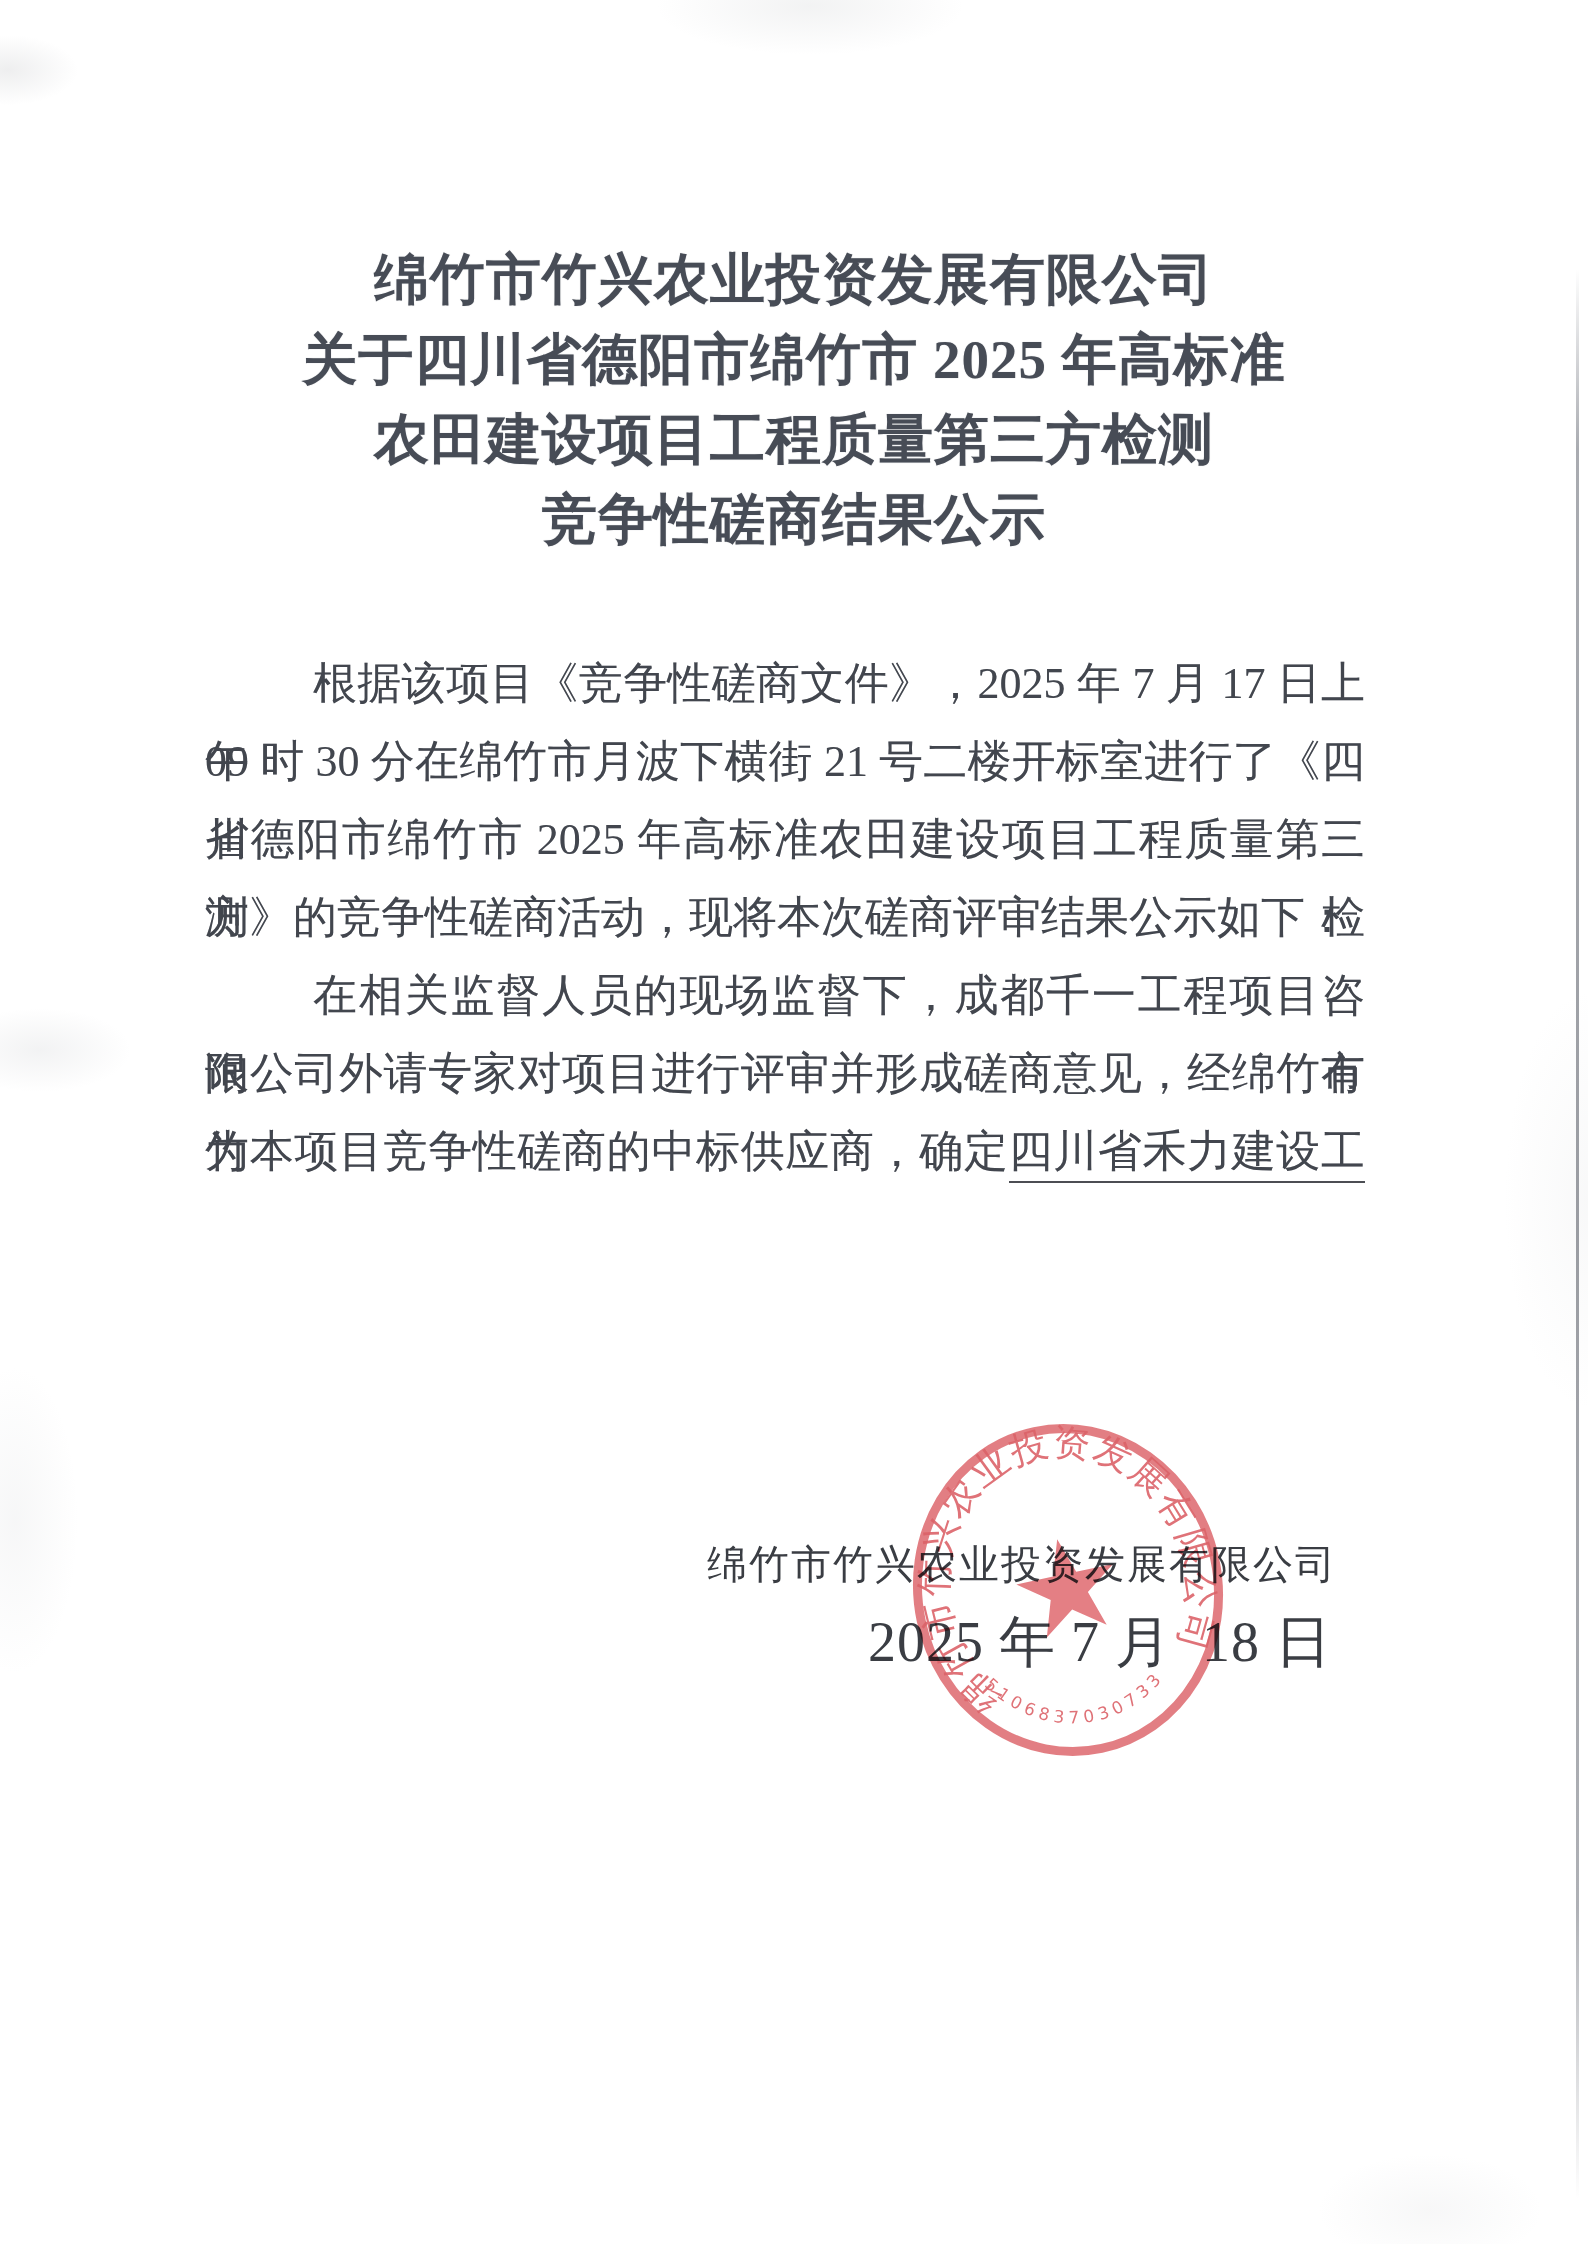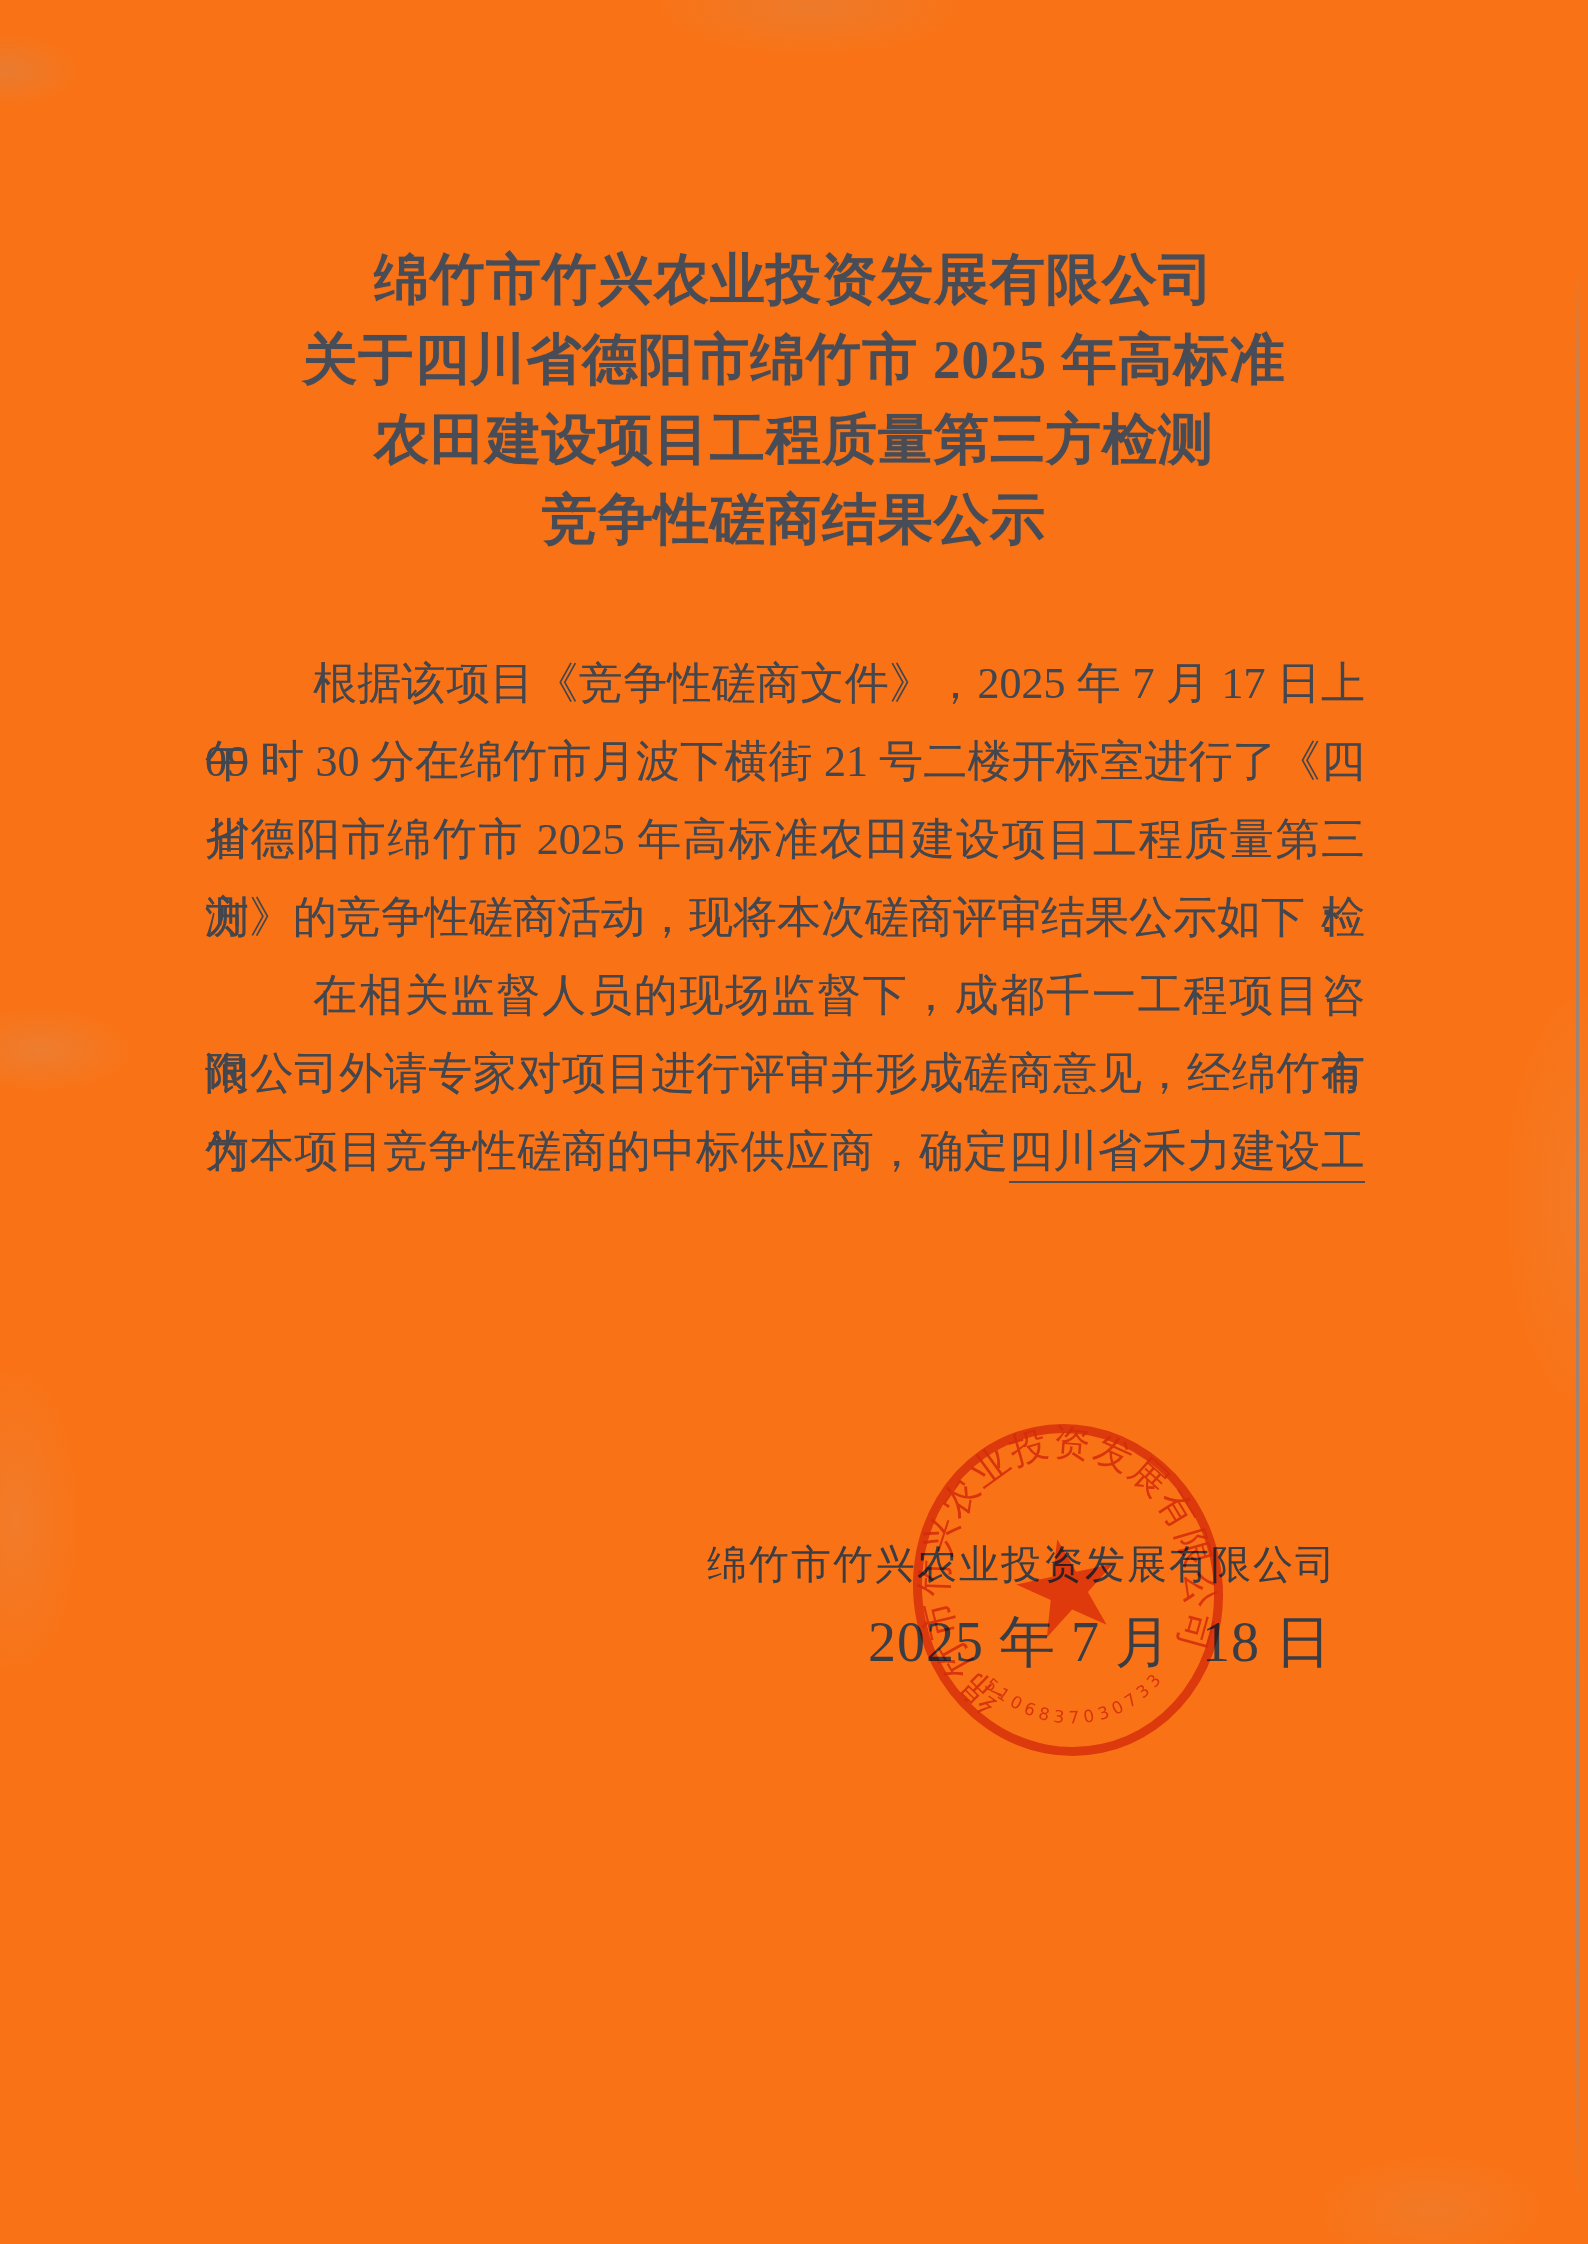--- a/index.html
+++ b/index.html
@@ -1,19 +1,19 @@
 <!DOCTYPE html>
 <html><head>
 <meta charset="utf-8">
 <style>
   html,body{margin:0;padding:0;background:#e8e8e8;}
   .page{
     position:relative;
     width:1588px;height:2244px;
-    background:#f97316;
+    background:#ffffff;
     overflow:hidden;
     font-family:"Liberation Serif","DejaVu Serif",serif;
   }
   .noise{
     position:absolute;inset:0;pointer-events:none;
     background-image:
       radial-gradient(ellipse 130px 60px at 40px 1050px, rgba(175,178,183,.16), transparent 70%),
       radial-gradient(ellipse 90px 220px at 15px 1520px, rgba(185,188,192,.12), transparent 70%),
       radial-gradient(ellipse 220px 70px at 810px 6px, rgba(165,168,172,.14), transparent 70%),
       radial-gradient(ellipse 100px 50px at 8px 70px, rgba(160,162,166,.18), transparent 70%),

